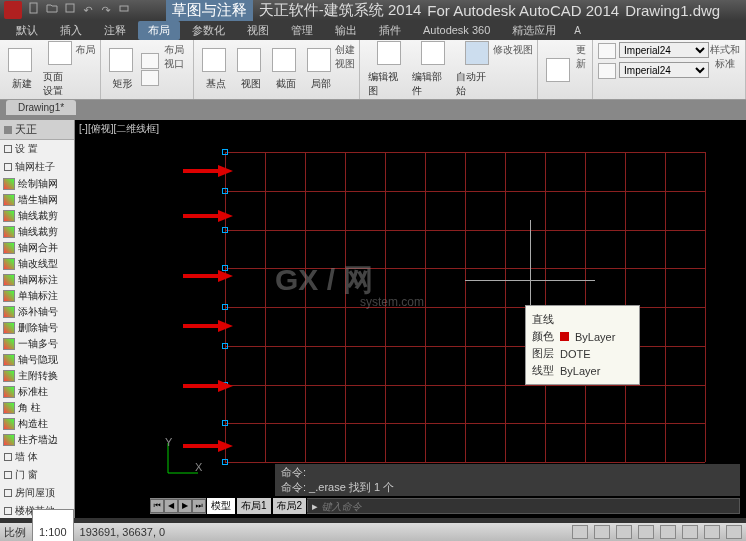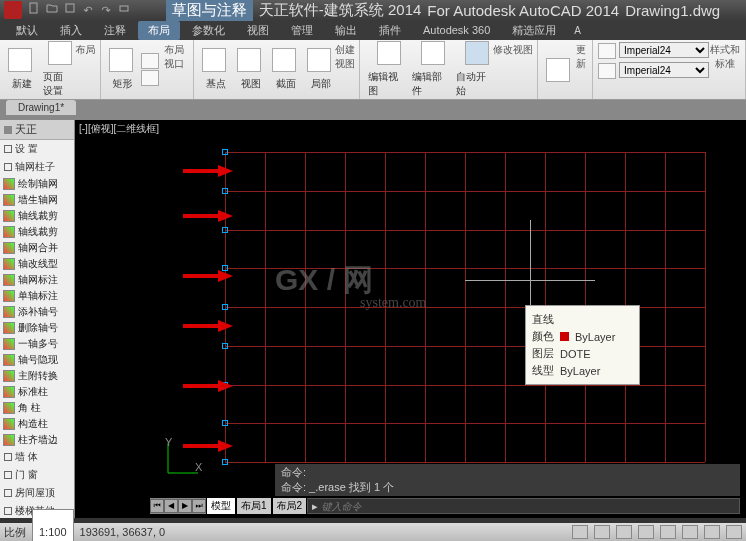--- a/index.html
+++ b/index.html
@@ -45,21 +45,21 @@
 .arrow svg{width:50px;height:12px}
 .arrow path{fill:#d00}
 .ucs{position:absolute;left:88px;bottom:40px;width:40px;height:40px}
 .ucs svg{width:40px;height:40px}
 .tooltip{position:absolute;left:450px;top:185px;width:115px;background:#f8f8f0;border:1px solid #999;padding:6px;font-size:10px;color:#333}
 .tooltip-row{display:flex;gap:6px;margin-top:2px;align-items:center}
 .tt-sw{width:9px;height:9px;background:#c00;display:inline-block}
 .crosshair-h{position:absolute;top:160px;left:390px;width:130px;height:1px;background:#aaa}
 .crosshair-v{position:absolute;top:100px;left:455px;width:1px;height:120px;background:#aaa}
 .wm{position:absolute;top:140px;left:200px;color:#888;font-size:30px;font-weight:bold;opacity:0.5;font-family:Arial}
-.wm2{position:absolute;top:175px;left:285px;color:#888;font-size:14px;opacity:0.5;font-family:Liberation Serif, serif}
+.wm2{position:absolute;top:175px;left:285px;color:#888;font-size:12px;opacity:0.5;font-family:Liberation Sans, sans-serif}
 .cmdline{position:absolute;bottom:22px;left:200px;right:6px;height:32px;background:#3a3a3a;color:#ccc;font-size:11px;padding:2px 6px;display:flex;flex-direction:column;justify-content:center}
 .cmdinput{position:absolute;bottom:4px;left:200px;right:6px;height:16px;background:#333;border:1px solid #555;display:flex;align-items:center;padding:0 4px;gap:4px}
 .cmdinput .ic{width:12px;height:12px;background:#555}
 .cmdinput input{flex:1;background:transparent;border:none;color:#888;font-size:10px;font-style:italic}
 .layout-tabs{position:absolute;bottom:4px;left:75px;height:16px;display:flex;align-items:center;gap:0;background:#888}
 .lt-btn{width:14px;height:14px;background:#aaa;border:1px solid #666;font-size:8px;text-align:center;line-height:12px}
 .lt-tab{padding:1px 4px;background:#ccc;border:1px solid #000000;font-size:10px}
 .lt-tab.active{background:#fff}
 .statusbar{position:absolute;bottom:0;left:0;right:0;height:18px;background:linear-gradient(#ddd,#bbb);display:flex;align-items:center;font-size:10px;color:#333;padding:0 4px;gap:6px}
 .sb-btn{width:16px;height:14px;background:#ccc;border:1px solid #888}

